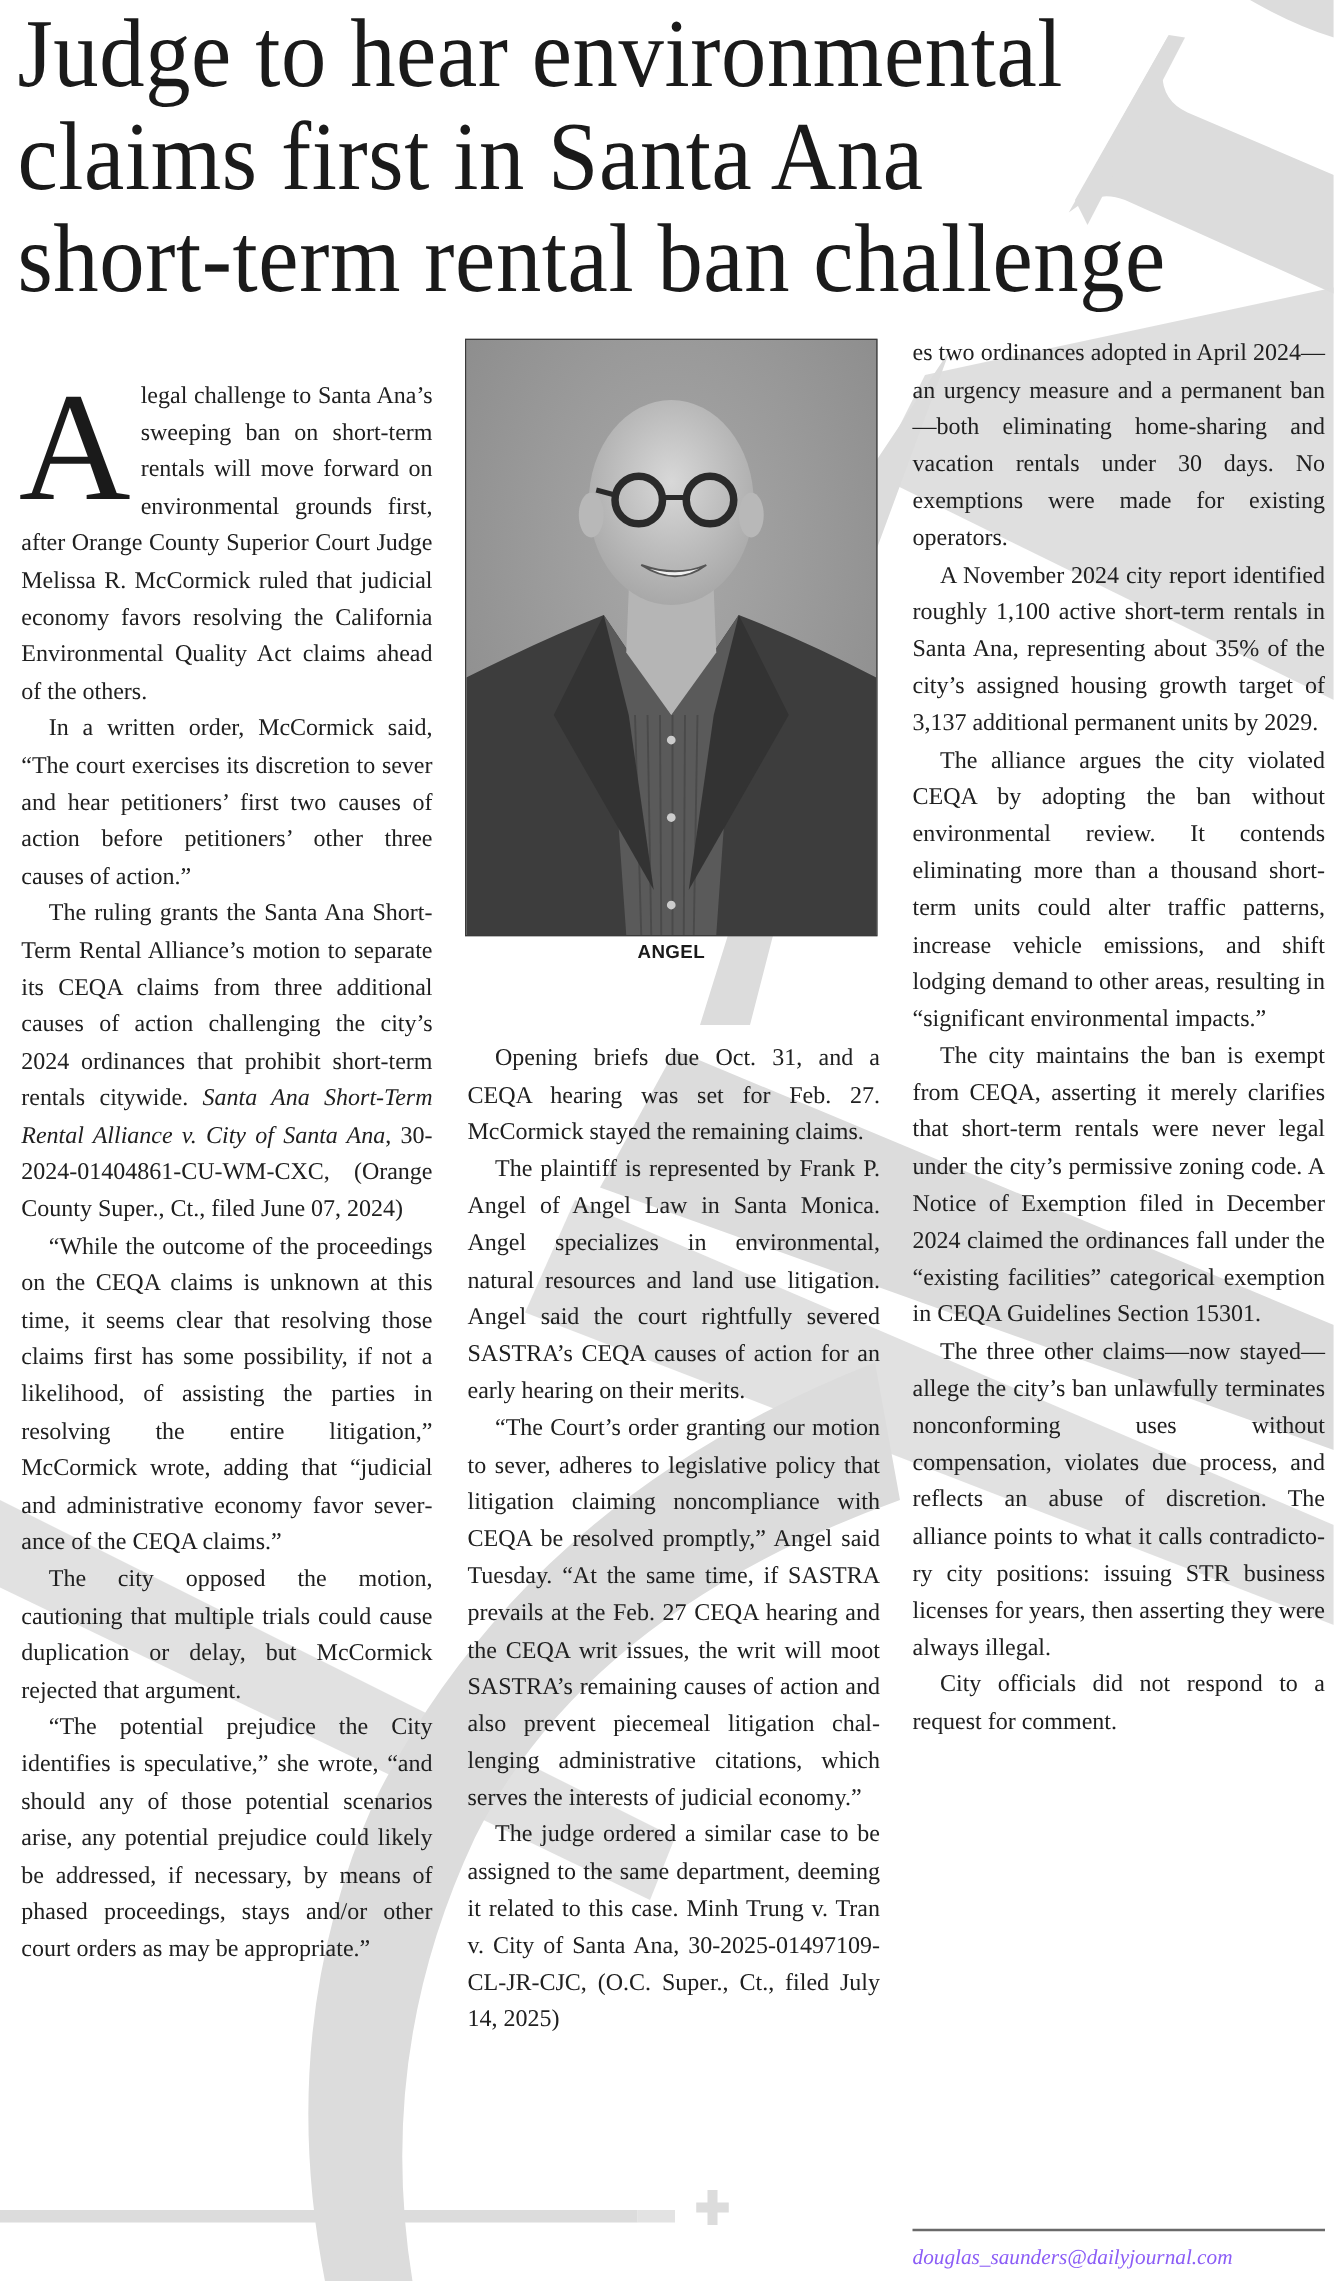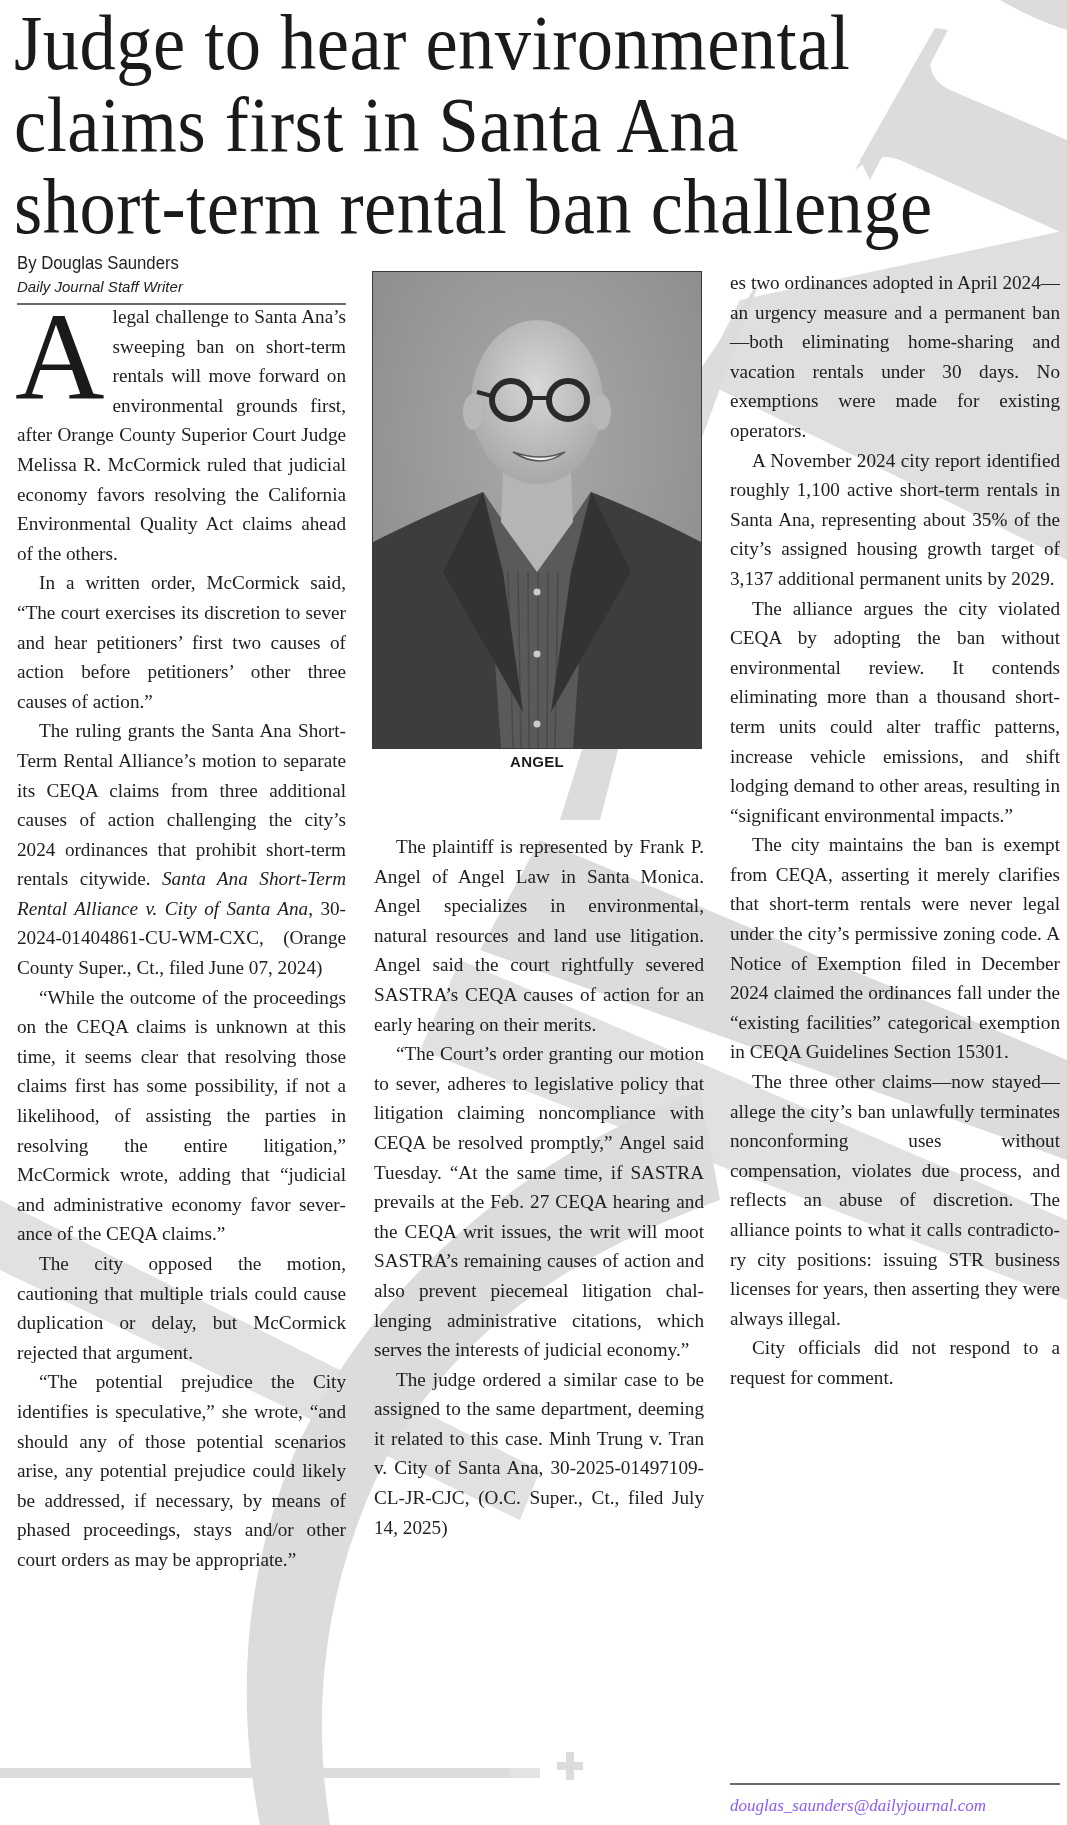--- a/index.html
+++ b/index.html
@@ -60,25 +60,20 @@
 </svg>
 
 <div class="page">
 
   <h1 class="headline">
     <span>Judge to hear environmental</span>
     <span>claims first in Santa Ana</span>
     <span>short-term rental ban challenge</span>
   </h1>
 
-  <div class="byline-block">
-    <div class="byline">By Douglas Saunders</div>
-    <div class="byline-role">Daily Journal Staff Writer</div>
-    <div class="rule"></div>
-  </div>
 
   <div class="col col1">
     <p class="noindent"><span class="dropcap">A</span><span>legal challenge to Santa Ana’s sweeping ban on short-term rentals will move forward on envi­ronmental grounds first, after Or­ange County Superior Court Judge Melissa R. McCormick ruled that ju­dicial economy favors resolving the California Environmental Quality Act claims ahead of the others.</span></p>
     <p>In a written order, McCormick said, “The court exercises its dis­cretion to sever and hear petition­ers’ first two causes of action before petitioners’ other three causes of action.”</p>
     <p><span>The ruling grants the Santa Ana Short-Term Rental Alliance’s mo­tion to separate its CEQA claims from three additional causes of ac­tion challenging the city’s 2024 or­dinances that prohibit short-term rentals citywide. </span><span class="italic">Santa Ana Short-Term Rental Alliance v. City of Santa Ana</span><span>, 30-2024-01404861-CU-WM-CXC, (Orange County Super., Ct., filed June 07, 2024)</span></p>
     <p>“While the outcome of the pro­ceedings on the CEQA claims is un­known at this time, it seems clear that resolving those claims first has some possibility, if not a likelihood, of assisting the parties in resolving the entire litigation,” McCormick wrote, adding that “judicial and ad­ministrative economy favor sever­ance of the CEQA claims.”</p>
     <p>The city opposed the motion, cautioning that multiple trials could cause duplication or delay, but McCormick rejected that ar­gument.</p>
     <p>“The potential prejudice the City identifies is speculative,” she wrote, “and should any of those potential scenarios arise, any po­tential prejudice could likely be addressed, if necessary, by means of phased proceedings, stays and/or other court orders as may be ap­propriate.”</p>
   </div>
 
@@ -128,20 +123,21 @@
 
         <circle cx="164" cy="320" r="3.5" fill="#ccc"></circle>
         <circle cx="164" cy="382" r="3.5" fill="#ccc"></circle>
         <circle cx="164" cy="452" r="3.5" fill="#ccc"></circle>
       </svg>
     </div>
     <div class="caption">ANGEL</div>
   </div>
 
   <div class="col col2">
+    <p>Opening briefs due Oct. 31, and a CEQA hearing was set for Feb. 27. McCormick stayed the remain­ing claims.</p>
     <p>The plaintiff is represented by Frank P. Angel of Angel Law in Santa Monica. Angel specializes in environmental, natural resources and land use litigation. Angel said the court rightfully severed SAS­TRA’s CEQA causes of action for an early hearing on their merits.</p>
     <p>“The Court’s order granting our motion to sever, adheres to legis­lative policy that litigation claim­ing noncompliance with CEQA be resolved promptly,” Angel said Tuesday. “At the same time, if SAS­TRA prevails at the Feb. 27 CEQA hearing and the CEQA writ issues, the writ will moot SASTRA’s re­maining causes of action and also prevent piecemeal litigation chal­lenging administrative citations, which serves the interests of judi­cial economy.”</p>
     <p>The judge ordered a similar case to be assigned to the same depart­ment, deeming it related to this case. Minh Trung v. Tran v. City of Santa Ana, 30-2025-01497109-CL-JR-CJC, (O.C. Super., Ct., filed July 14, 2025)</p>
   </div>
 
   <div class="col col3">
     <p class="noindent">es two ordinances adopted in April 2024—an urgency measure and a permanent ban—both eliminating home-sharing and vacation rentals under 30 days. No exemptions were made for existing operators.</p>
     <p>A November 2024 city report identified roughly 1,100 active short-term rentals in Santa Ana, representing about 35% of the city’s assigned housing growth target of 3,137 additional permanent units by 2029.</p>
     <p>The alliance argues the city vi­olated CEQA by adopting the ban without environmental review. It contends eliminating more than a thousand short-term units could al­ter traffic patterns, increase vehicle emissions, and shift lodging demand to other areas, resulting in “signifi­cant environmental impacts.”</p>
     <p>The city maintains the ban is exempt from CEQA, asserting it merely clarifies that short-term rentals were never legal under the city’s permissive zoning code. A Notice of Exemption filed in De­cember 2024 claimed the ordinanc­es fall under the “existing facilities” categorical exemption in CEQA Guidelines Section 15301.</p>

